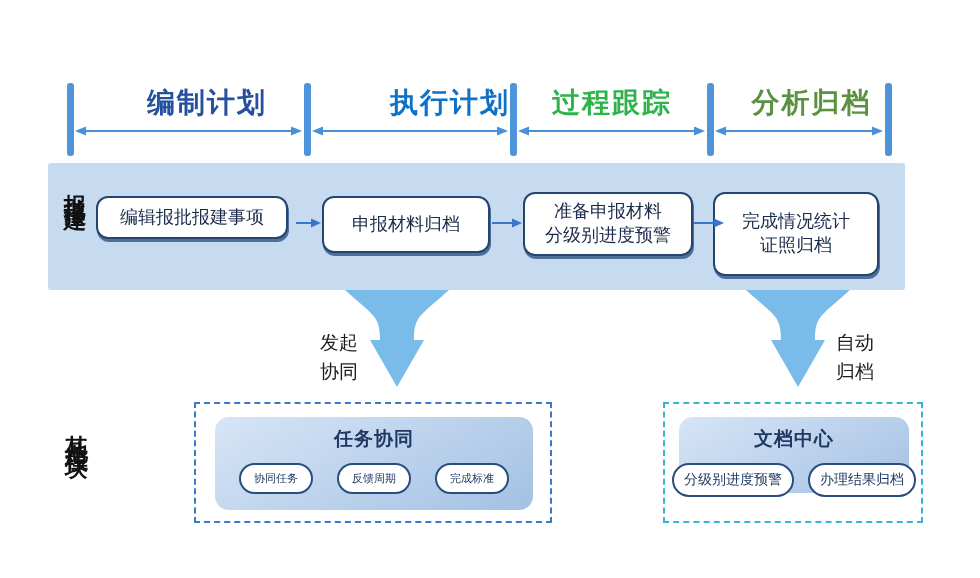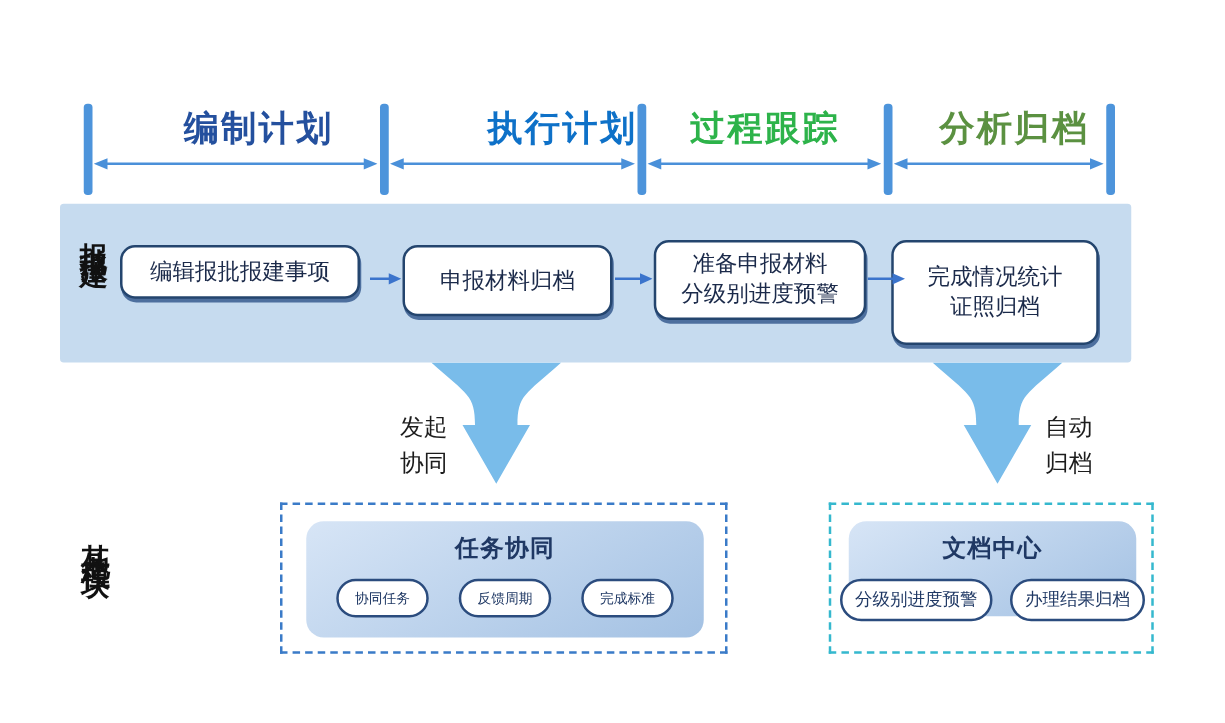--- a/index.html
+++ b/index.html
@@ -117,21 +117,21 @@
     <span>发起</span>
     <span>协同</span>
   </div>
   <div class="conn-label" style="left:836px;top:329px">
     <span>自动</span>
     <span>归档</span>
   </div>
 
   <div class="v-label other-label">其他模块</div>
 
-  <div class="module" style="left: 224px; width: 358px; border-color: rgb(58, 123, 200);">
+  <div class="module" style="left: 194px; width: 358px; border-color: rgb(58, 123, 200);">
     <div class="module-panel" style="left:19px;top:13px;width:318px;height:93px">
       <div class="module-title">任务协同</div>
       <div class="pill-row gap-lg">
         <span class="pill pill-lg">协同任务</span>
         <span class="pill pill-lg">反馈周期</span>
         <span class="pill pill-lg">完成标准</span>
       </div>
     </div>
   </div>
 

